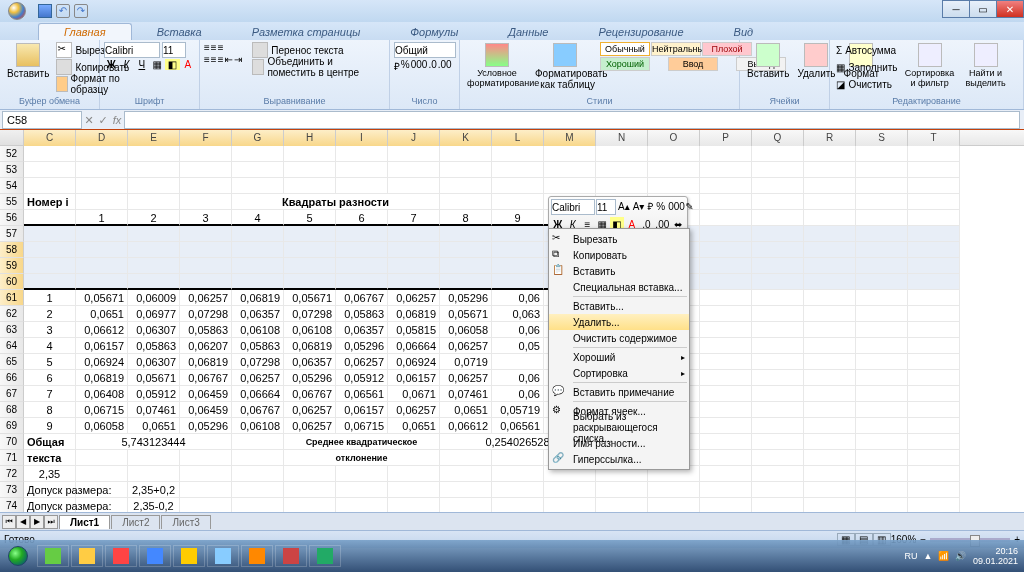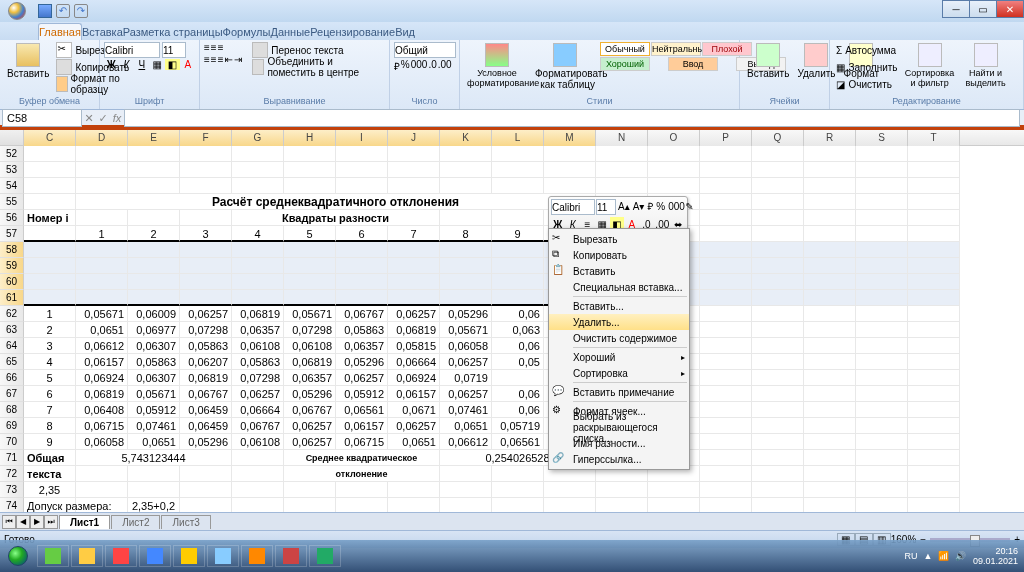--- a/index.html
+++ b/index.html
@@ -11,21 +11,21 @@
 .office-orb { width: 18px; height: 18px; border-radius: 50%; background: radial-gradient(circle at 30% 30%, #fff, #f0c040 30%, #4080d0 60%, #d04040 90%); border: 1px solid #888; }
 .qat { display: flex; gap: 4px; margin-left: 4px; }
 .qat span { width: 14px; height: 14px; display: inline-block; }
 .title-text { position: absolute; left: 50%; transform: translateX(-50%); color: #3b5a82; font-size: 11px; }
 .winbtns { position: absolute; right: 0; top: 0; display: flex; }
 .winbtns div { width: 28px; height: 18px; border: 1px solid #5a7ca8; background: linear-gradient(#e8f0fa,#cde); margin-left: -1px; display: flex; align-items: center; justify-content: center; font-size: 10px; }
 .winbtns .close { background: linear-gradient(#f08080,#d03020); color: #fff; }
 
 
 .tabs { height: 18px; background: linear-gradient(#d6e6f8,#c8dcf2); display: flex; align-items: flex-end; padding-left: 38px; font-size: 11px; }
-.tabs span { padding: 2px 0; color: #3b5a82; cursor: default; }
+.tabs span { padding: 2px 25px; color: #3b5a82; cursor: default; font-style: italic; }
 .tabs .active { background: #f2f6fc; border: 1px solid #a0b8d8; border-bottom: none; border-radius: 3px 3px 0 0; color: #d06a00; }
 
 
 .ribbon { height: 70px; background: linear-gradient(#eef4fc,#dce8f7); border-bottom: 1px solid #a0b8d8; display: flex; font-size: 10px; }
 .rgroup { border-right: 1px solid #c0d0e6; padding: 2px 4px; display: flex; flex-direction: column; justify-content: space-between; position: relative; }
 .rgroup .glabel { text-align: center; color: #5a7ca8; font-size: 9px; padding-bottom: 1px; }
 .rbody { display: flex; gap: 2px; flex: 1; }
 .ricon { width: 16px; height: 16px; background: #ddd; border: 1px solid #bbb; }
 .ricon-lg { width: 24px; height: 24px; background: #e8e0c0; border: 1px solid #bbb; }
 .rbtn { display: flex; flex-direction: column; align-items: center; padding: 1px 3px; gap: 1px; }
@@ -33,21 +33,21 @@
 .rcol { display: flex; flex-direction: column; gap: 1px; }
 .style-box { width: 50px; height: 14px; border: 1px solid #ccc; font-size: 9px; text-align: center; line-height: 12px; }
 .style-normal { background: #fff; border-color: #f0b030; }
 .style-neutral { background: #fff2cc; }
 .style-bad { background: #ffc7ce; color: #9c0006; }
 .style-good { background: #c6efce; color: #006100; }
 .style-input { background: #ffcc99; }
 .style-output { background: #f2f2f2; }
 
 
-.fbar { height: 20px; background: #e8eef7; border-bottom: 5px solid #c2410c; display: flex; align-items: center; font-size: 11px; justify-content: flex-end; }
+.fbar { height: 20px; background: #e8eef7; border-bottom: 1px solid #c2410c; display: flex; align-items: center; font-size: 11px; justify-content: flex-end; }
 .namebox { width: 80px; height: 18px; border: 1px solid #abc; background: #fff; padding: 0 4px; line-height: 16px; margin-left: 2px; }
 .fctl { width: 14px; height: 18px; text-align: center; line-height: 18px; color: #888; }
 .finput { flex: 1; height: 18px; border: 1px solid #abc; background: #fff; margin-right: 4px; }
 
 
 .grid-wrap { position: relative; height: 407px; overflow: hidden; background: #fff; }
 .colheads { display: flex; height: 16px; background: linear-gradient(#f8f8f8,#e8e8e8); border-bottom: 1px solid #ccc; }
 .rowheads { position: absolute; left: 0; top: 16px; width: 24px; }
 .corner { width: 24px; height: 16px; background: linear-gradient(#f0f0f0,#e0e0e0); border-right: 1px solid #ccc; border-bottom: 1px solid #ccc; }
 .ch { height: 16px; border-right: 1px solid #ccc; text-align: center; line-height: 16px; font-size: 10px; color: #444; background: linear-gradient(#fdeec8,#f8d78a); }
@@ -404,31 +404,20 @@
         <div class="c col-L" id="cell-L54"></div>
         <div class="c col-M" id="cell-M54"></div>
         <div class="c col-N" id="cell-N54"></div>
         <div class="c col-O" id="cell-O54"></div>
         <div class="c col-P" id="cell-P54"></div>
         <div class="c col-Q" id="cell-Q54"></div>
         <div class="c col-R" id="cell-R54"></div>
         <div class="c col-S" id="cell-S54"></div>
         <div class="c col-T" id="cell-T54"></div>
       </div>
-      <div class="row" id="row-55">
-        <div class="c col-C" id="cell-C55"></div>
-        <div class="c col-D hdrTitle bold tc" id="cell-D55" style="width: 520px;">Расчёт среднеквадратичного отклонения</div>
-        <div class="c col-N" id="cell-N55"></div>
-        <div class="c col-O" id="cell-O55"></div>
-        <div class="c col-P" id="cell-P55"></div>
-        <div class="c col-Q" id="cell-Q55"></div>
-        <div class="c col-R" id="cell-R55"></div>
-        <div class="c col-S" id="cell-S55"></div>
-        <div class="c col-T" id="cell-T55"></div>
-      </div>
       <div class="row" id="row-56">
         <div class="c col-C bold tl" id="cell-C56" style="overflow: visible;">Номер i</div>
         <div class="c col-D" id="cell-D56"></div>
         <div class="c col-E" id="cell-E56"></div>
         <div class="c col-F" id="cell-F56"></div>
         <div class="c col-G bold tc" id="cell-G56" style="width: 208px;">Квадраты разности</div>
         <div class="c col-K" id="cell-K56"></div>
         <div class="c col-L" id="cell-L56"></div>
         <div class="c col-M" id="cell-M56"></div>
         <div class="c col-N" id="cell-N56"></div>

